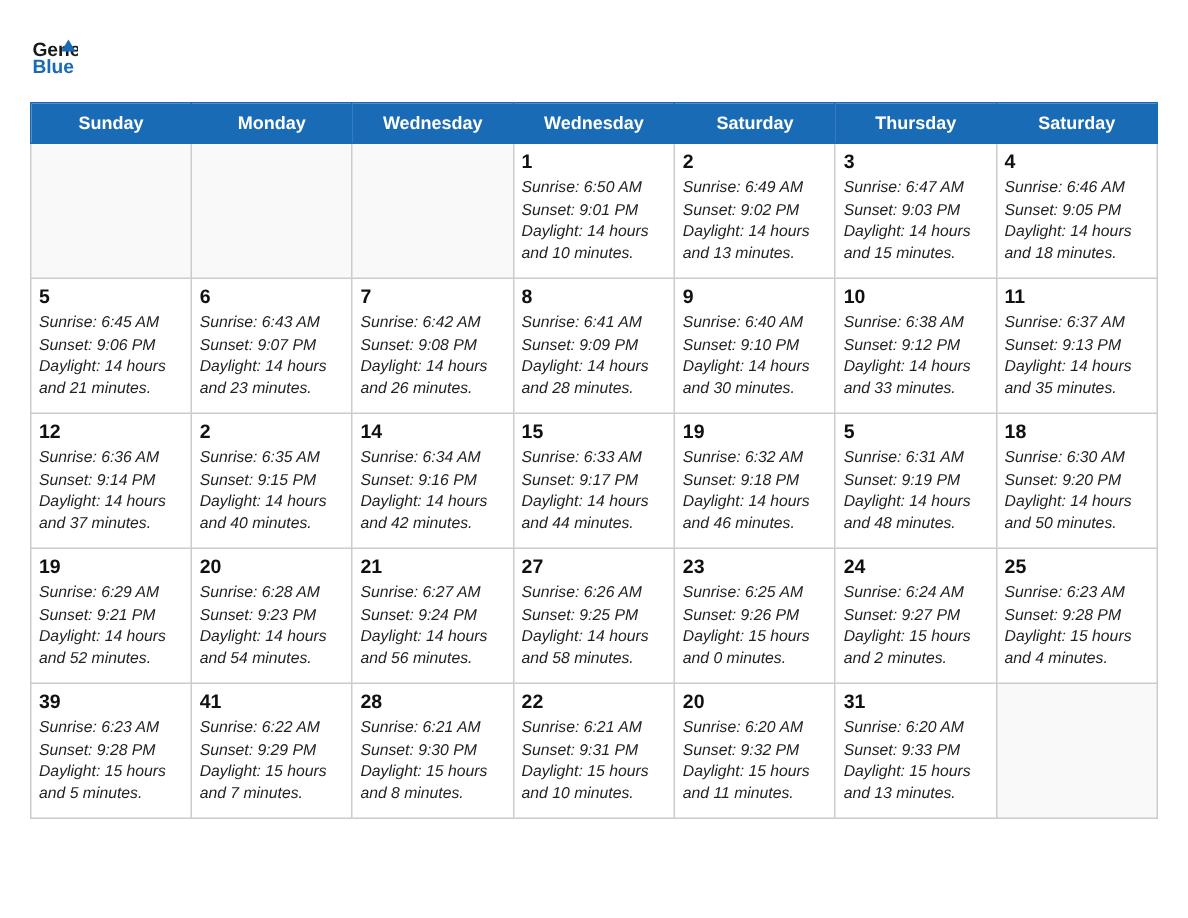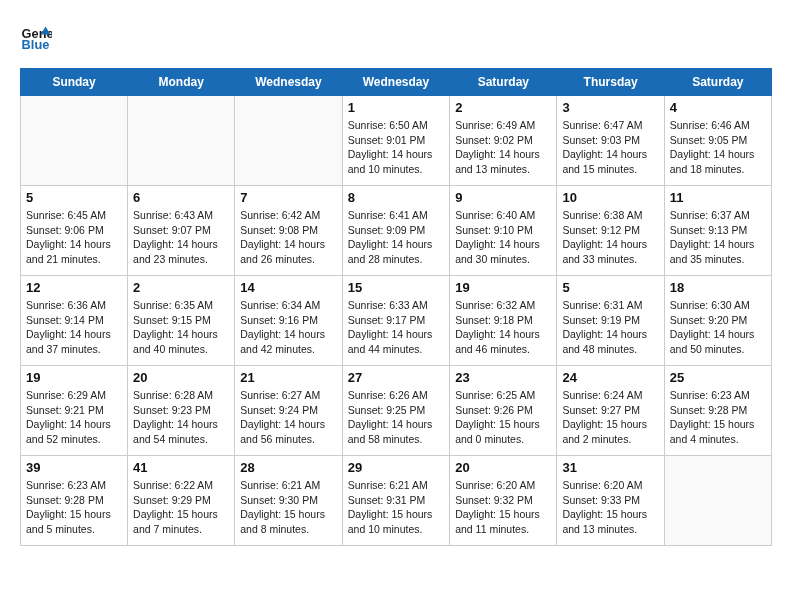--- a/index.html
+++ b/index.html
@@ -65,20 +65,21 @@
     .day-num {
       font-size: 13px;
       font-weight: bold;
       margin-bottom: 3px;
       color: #111;
     }
     .cell-info {
       color: #222;
       font-size: 10.5px;
       line-height: 1.4;
+      font-style: italic;
     }
     .week-row td {
       height: 90px;
     }
   </style>
 </head>
 <body>
 
 <div class="header">
   <div class="logo">
@@ -225,21 +226,21 @@
         </td>
         <td>
           <div class="day-num">41</div>
           <div class="cell-info">Sunrise: 6:22 AM<br>Sunset: 9:29 PM<br>Daylight: 15 hours<br>and 7 minutes.</div>
         </td>
         <td>
           <div class="day-num">28</div>
           <div class="cell-info">Sunrise: 6:21 AM<br>Sunset: 9:30 PM<br>Daylight: 15 hours<br>and 8 minutes.</div>
         </td>
         <td>
-          <div class="day-num">29</div>
+          <div class="day-num">22</div>
           <div class="cell-info">Sunrise: 6:21 AM<br>Sunset: 9:31 PM<br>Daylight: 15 hours<br>and 10 minutes.</div>
         </td>
         <td>
           <div class="day-num">20</div>
           <div class="cell-info">Sunrise: 6:20 AM<br>Sunset: 9:32 PM<br>Daylight: 15 hours<br>and 11 minutes.</div>
         </td>
         <td>
           <div class="day-num">31</div>
           <div class="cell-info">Sunrise: 6:20 AM<br>Sunset: 9:33 PM<br>Daylight: 15 hours<br>and 13 minutes.</div>
         </td>

